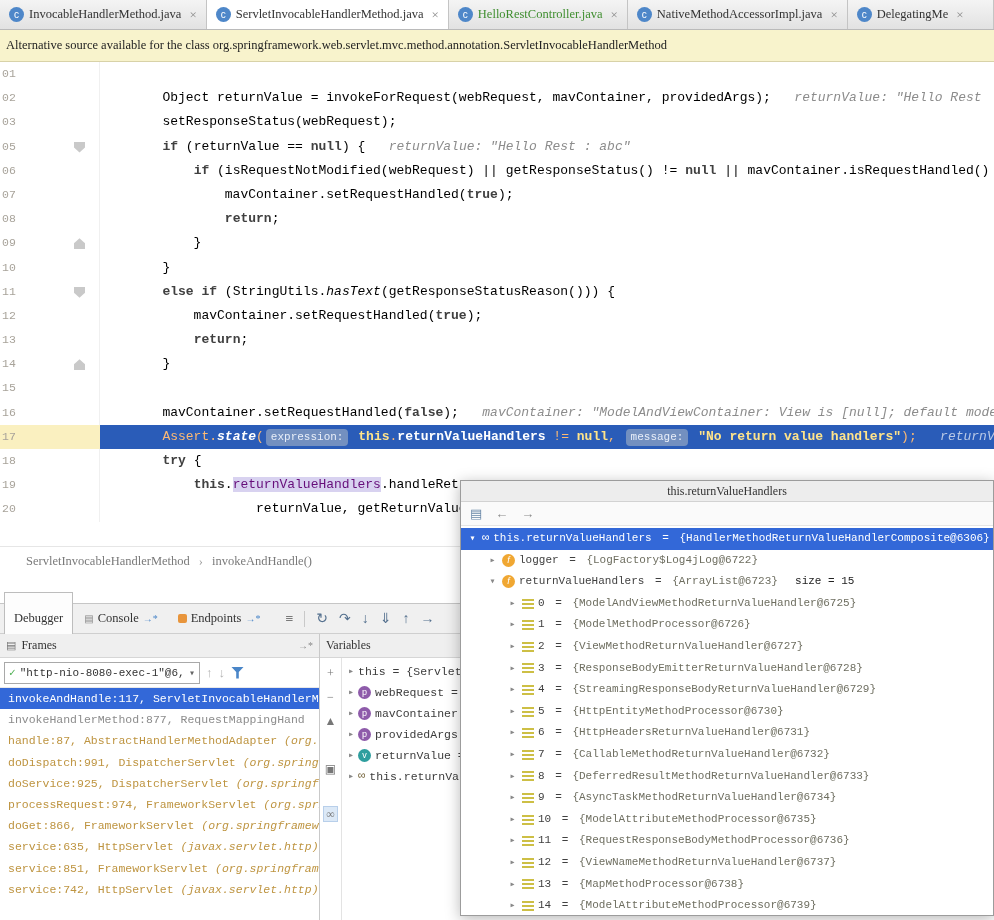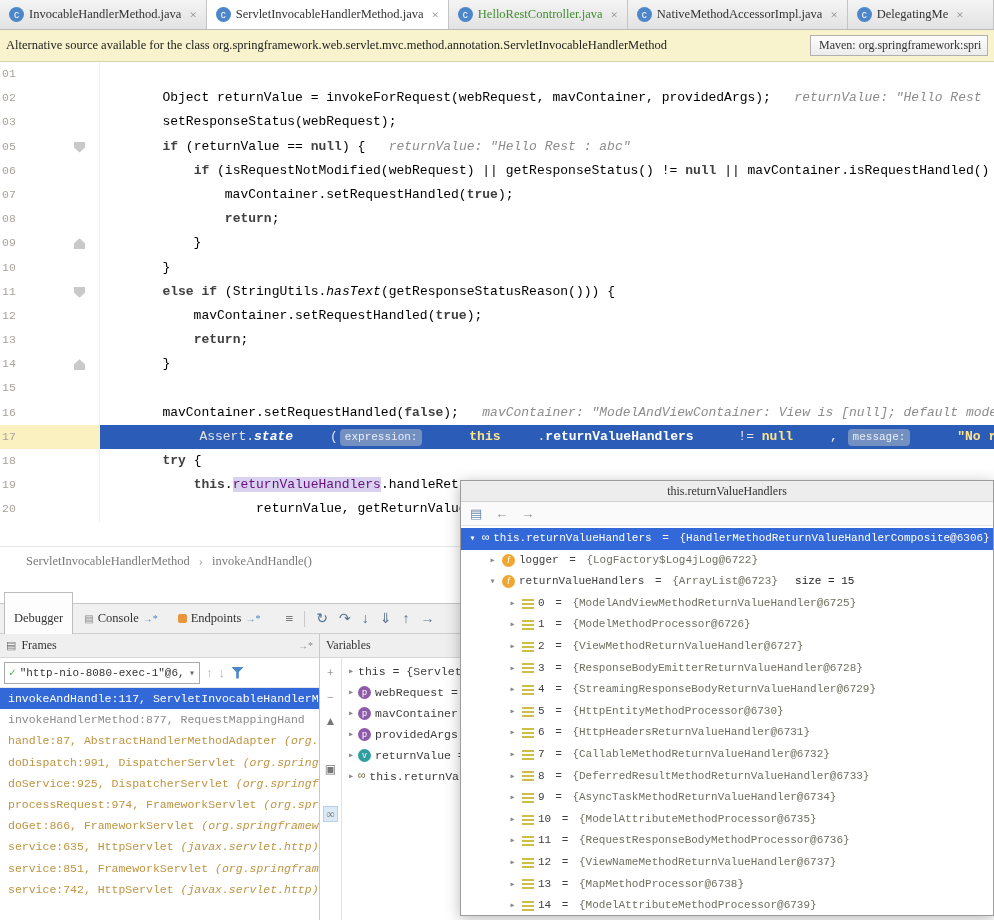--- a/index.html
+++ b/index.html
@@ -41,21 +41,21 @@
   .line.exec .gut  { background:#FAF0C0; border-right-color:#FAF0C0; }
   .sg-p { color:#000;text-align:center; }
   .sg-k { color:#404040; font-weight:bold; }
   .sg-s { color:#008000; font-weight:bold; }
   .sg-f { color:#660E7A; }
   .sg-fh{ color:#660E7A; background:#D8D2F0; }
   .sg-m { color:#000; font-style:italic; }
   .sg-h { color:#8C8C8C; font-style:italic; }
   .sg-b { display:inline-block; line-height:15px; background:#DDD; color:#777; border-radius:4px;
           padding:1px 5px; font-size:11px; margin:0 2px; }
-  .line.exec .sg-p { color:#e5e5e5;padding-left:37px; }
+  .line.exec .sg-p { color:#fdba74; }
   .line.exec .sg-k, .line.exec .sg-s { color:#FFE48A; }
   .line.exec .sg-f { color:#FFF; font-weight:bold; }
   .line.exec .sg-m { color:#FFF;font-weight:bold; }
   .line.exec .sg-h { color:#B9C9E6; }
   .line.exec .sg-b { background:#7390C0; color:#E8EEF8; }
 
   
   .breadcrumb { position:absolute; top:546px; left:0; right:0; height:29px; background:#fff;
                 border-top:1px solid #E6E6E6; display:flex; align-items:center; gap:9px;
                 padding-left:26px; font-size:12.5px; color:#7A7A7A; }
@@ -164,21 +164,20 @@
       </div>
       <div class="tab">
         <span class="cicon">c</span>
         <span class="tlabel">DelegatingMe</span>
         <span class="tclose">×</span>
       </div>
     </div>
 
   <div class="banner">
     <span class="banner-text">Alternative source available for the class org.springframework.web.servlet.mvc.method.annotation.ServletInvocableHandlerMethod</span>
-    <div class="banner-btn">Maven: org.springframework:spri</div>
   </div>
 
   <div class="editor" id="editor">
       <div class="line"><div class="gut"><span class="num">01</span></div><div class="code"></div></div>
       <div class="line"><div class="gut"><span class="num">02</span></div><div class="code"><span class="sg-p">        Object returnValue = invokeForRequest(webRequest, mavContainer, providedArgs);</span><span class="sg-h">   returnValue: "Hello Rest </span></div></div>
       <div class="line"><div class="gut"><span class="num">03</span></div><div class="code"><span class="sg-p">        setResponseStatus(webRequest);</span></div></div>
       <div class="line"><div class="gut"><span class="num">05</span><span class="fold down"></span></div><div class="code"><span class="sg-p">        </span><span class="sg-k">if</span><span class="sg-p"> (returnValue == </span><span class="sg-k">null</span><span class="sg-p">) {</span><span class="sg-h">   returnValue: "Hello Rest : abc"</span></div></div>
       <div class="line"><div class="gut"><span class="num">06</span></div><div class="code"><span class="sg-p">            </span><span class="sg-k">if</span><span class="sg-p"> (isRequestNotModified(webRequest) || getResponseStatus() != </span><span class="sg-k">null</span><span class="sg-p"> || mavContainer.isRequestHandled()</span></div></div>
       <div class="line"><div class="gut"><span class="num">07</span></div><div class="code"><span class="sg-p">                mavContainer.setRequestHandled(</span><span class="sg-k">true</span><span class="sg-p">);</span></div></div>
       <div class="line"><div class="gut"><span class="num">08</span></div><div class="code"><span class="sg-p">                </span><span class="sg-k">return</span><span class="sg-p">;</span></div></div>

